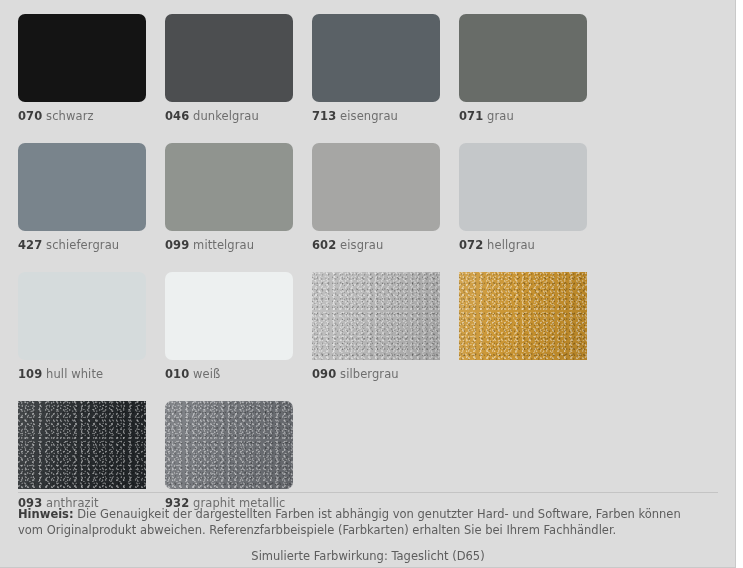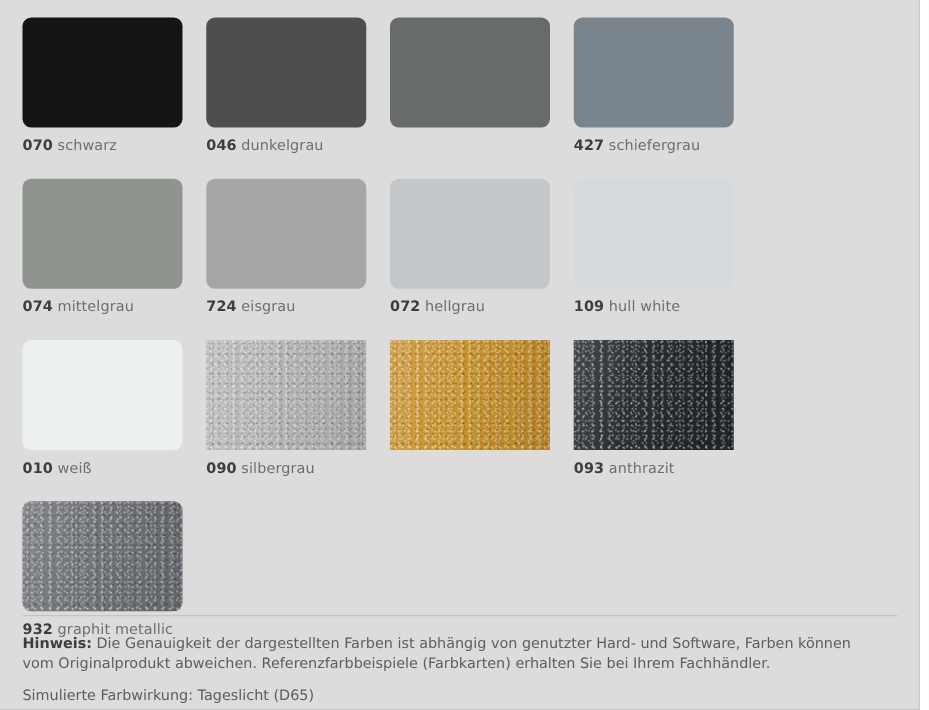--- a/index.html
+++ b/index.html
@@ -117,51 +117,57 @@
     font-size: 11.5px;
     line-height: 16px;
     color: #5d5d5d;
     max-width: 690px;
   }
   .note b { color: #3d3d3d; text-align: center; }
   .daylight {
     margin-top: 11px;
     font-size: 11.5px;
     color: #5d5d5d;
+    text-align: center;
   }
 </style>
 </head>
 <body>
 
 <div id="page">
   <div id="panel">
 
     <div class="grid">
         <div class="swatch-cell">
           <div class="chip" style="background-color: rgb(20, 20, 20);"></div>
           <div class="label"><span class="code">070</span> <span>schwarz</span></div>
         </div>
         <div class="swatch-cell">
           <div class="chip" style="background-color: rgb(76, 78, 80);"></div>
           <div class="label"><span class="code">046</span> <span>dunkelgrau</span></div>
         </div>
         <div class="swatch-cell">
+          <div class="chip" style="background-color: rgb(90, 97, 102);"></div>
+          <div class="label"><span class="code">713</span> <span>eisengrau</span></div>
+        </div>
+        <div class="swatch-cell">
           <div class="chip" style="background-color: rgb(104, 108, 104);"></div>
+          <div class="label"><span class="code">071</span> <span>grau</span></div>
         </div>
         <div class="swatch-cell">
           <div class="chip" style="background-color: rgb(121, 132, 140);"></div>
           <div class="label"><span class="code">427</span> <span>schiefergrau</span></div>
         </div>
         <div class="swatch-cell">
           <div class="chip" style="background-color: rgb(144, 148, 143);"></div>
-          <div class="label"><span class="code">074</span> <span>mittelgrau</span></div>
+          <div class="label"><span class="code">099</span> <span>mittelgrau</span></div>
         </div>
         <div class="swatch-cell">
           <div class="chip" style="background-color: rgb(166, 166, 164);"></div>
-          <div class="label"><span class="code">724</span> <span>eisgrau</span></div>
+          <div class="label"><span class="code">602</span> <span>eisgrau</span></div>
         </div>
         <div class="swatch-cell">
           <div class="chip" style="background-color: rgb(196, 199, 201);"></div>
           <div class="label"><span class="code">072</span> <span>hellgrau</span></div>
         </div>
         <div class="swatch-cell">
           <div class="chip" style="background-color: rgb(213, 219, 220);"></div>
           <div class="label"><span class="code">109</span> <span>hull white</span></div>
         </div>
         <div class="swatch-cell">

